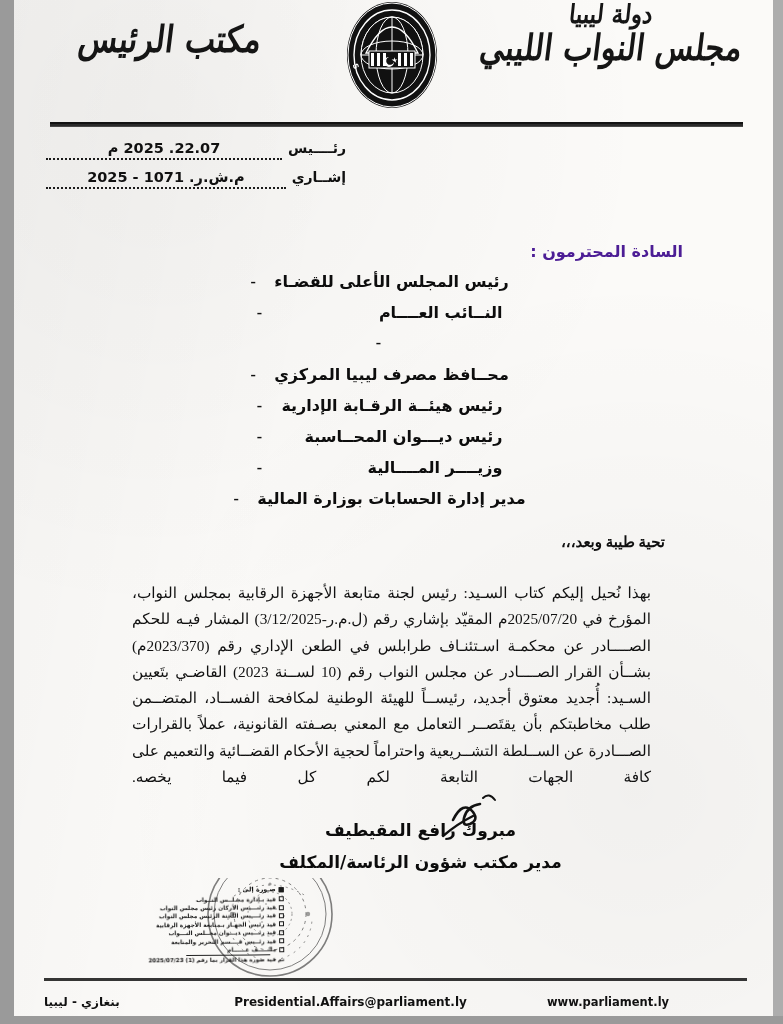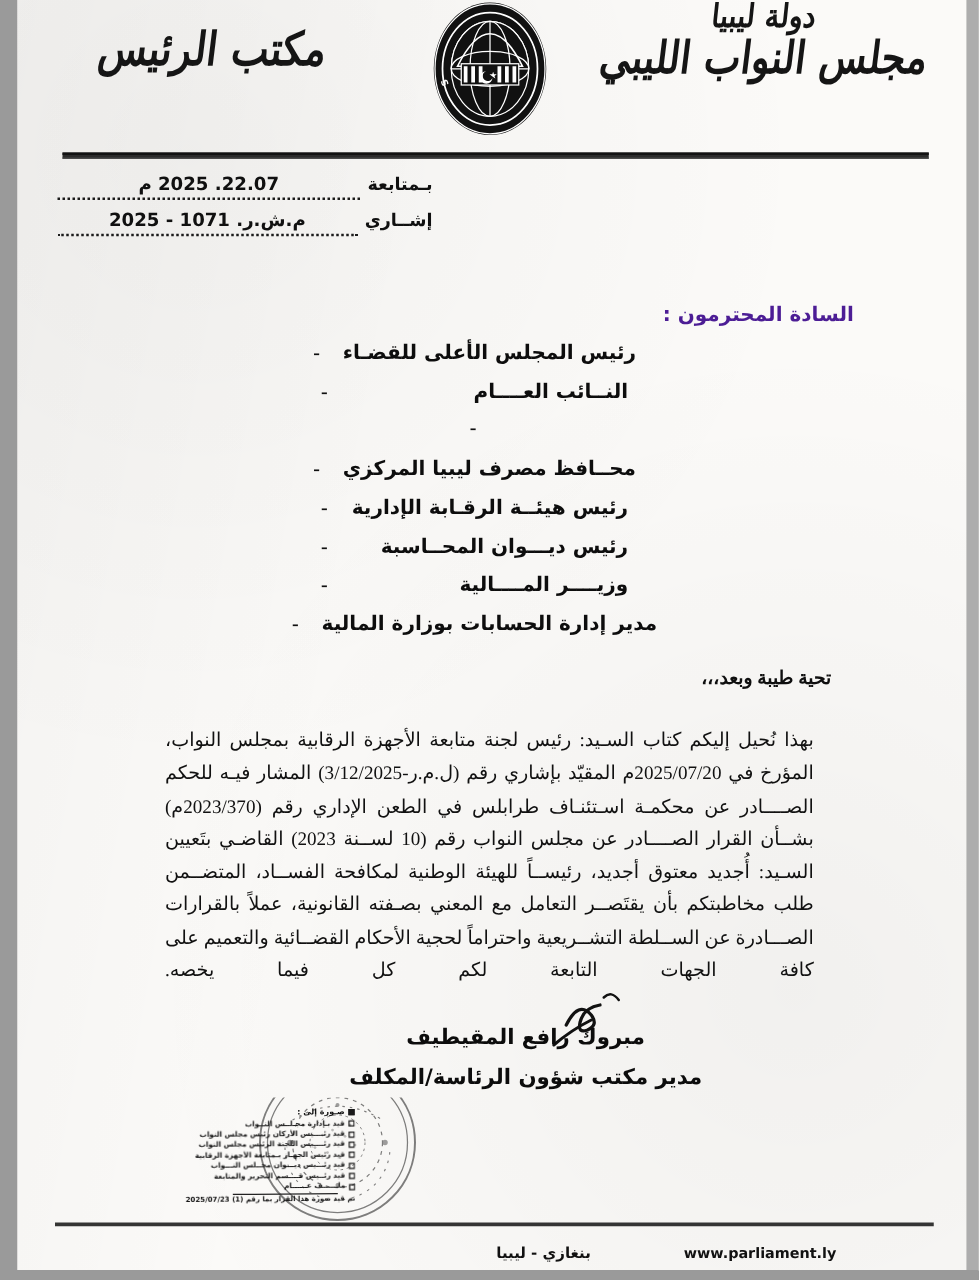--- a/index.html
+++ b/index.html
@@ -394,21 +394,21 @@
         <textPath href="#arcb" startOffset="7%">LIBYAN HOUSE OF REPRESENTATIVES</textPath>
       </text>
     </svg>
 
     <div class="lh-left">مكتب الرئيس</div>
   </div>
   <div class="hrule"></div>
 
   <div class="meta">
     <div class="meta-row">
-      <span class="meta-label">بـمتابعة</span>
+      <span class="meta-label">رئــــيس</span>
       <span class="meta-val">22.07. 2025 م</span>
     </div>
     <div class="meta-row">
       <span class="meta-label">إشــاري</span>
       <span class="meta-val">م.ش.ر. 1071 - 2025</span>
     </div>
   </div>
 
   <div class="salutation">السادة المحترمون :</div>
 
@@ -524,15 +524,16 @@
       <span class="cbx"></span>
       <span>ملــــــف عــــــام</span>
     </div>
     <div class="stamp-underline"></div>
     <div class="stamp-date">تم قيد صورة هذا القرار بما رقم (1) 2025/07/23</div>
   </div>
 
   <div class="footrule"></div>
   <div class="footer">
     <span class="f-web">www.parliament.ly</span>
+    <span class="f-mail">Presidential.Affairs@parliament.ly</span>
     <span class="f-city">بنغازي - ليبيا</span>
   </div>
 </div>
 
 </body></html>

